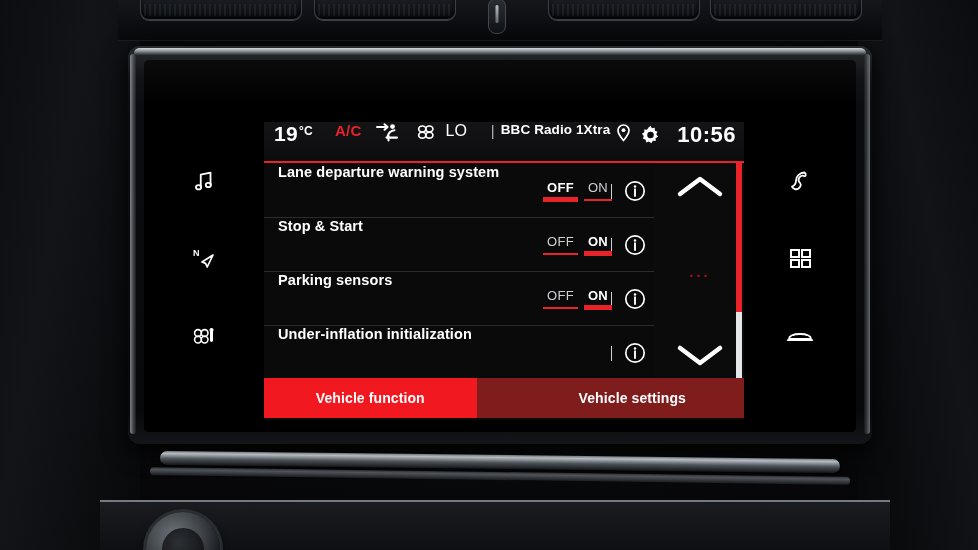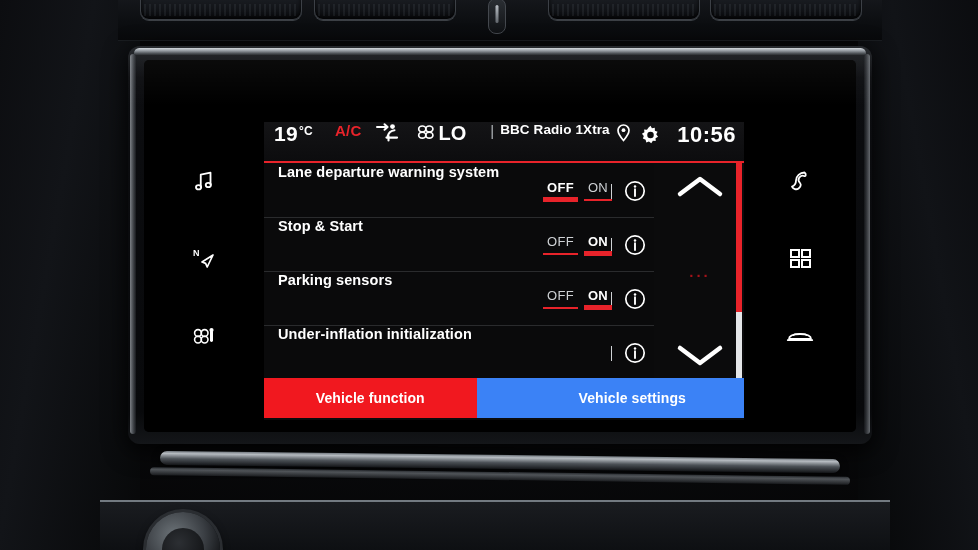--- a/index.html
+++ b/index.html
@@ -113,21 +113,21 @@
   }
   .sb-temp {
     font-size:21px; font-weight:700; letter-spacing:.3px;
     margin-left:10px; white-space:nowrap;
   }
   .sb-temp .deg { font-size:12px; font-weight:700; vertical-align:6px; margin-left:1px;}
   .sb-ac {
     color:#e8232a; font-size:15px; font-weight:700; margin-left:22px; letter-spacing:.2px;
   }
   .sb-icon { margin-left:14px; display:flex; align-items:center; }
-  .sb-lo { font-size:20px; font-weight:700; margin-left:1px; }
+  .sb-lo { font-size:16px; font-weight:400; margin-left:8px; }
   .sb-sep { color:#aeb2b6; font-size:15px; margin-left:24px; margin-right:6px;}
   .sb-src { font-size:13.5px; font-weight:700; letter-spacing:.1px; white-space:nowrap;}
   .sb-right { margin-left:auto; display:flex; align-items:center; margin-right:8px;}
   .sb-time { font-size:22px; font-weight:700; letter-spacing:.5px; margin-left:16px;}
   .sb-underline {
     position:absolute; left:0; top:39px; width:480px; height:2px;
     background:#e8232a;
   }
 
   
@@ -192,21 +192,21 @@
   
   .tabs {
     position:absolute; left:0; top:256px; width:480px; height:40px;
     display:flex; align-items:stretch;
   }
   .tab {
     display:flex; align-items:center; justify-content:center;
     font-size:14px; font-weight:700; color:#fff; letter-spacing:.1px;
   }
   .tab.active { background:#f1181f; width:234px; }
-  .tab.inactive { background:#3b82f6; width:246px;padding-left:44px; }
+  .tab.inactive { background:#7f1d1d; width:246px;padding-left:44px; }
 
   
   .sidecol {
     position:absolute; top:62px; width:120px; height:298px;
     display:flex; flex-direction:column; align-items:center;
     justify-content:space-around; padding:22px 0 42px 0; box-sizing:border-box;
   }
   .sidecol.left { left:0; }
   .sidecol.right { left:600px; width:112px; }
   .sidebtn {

